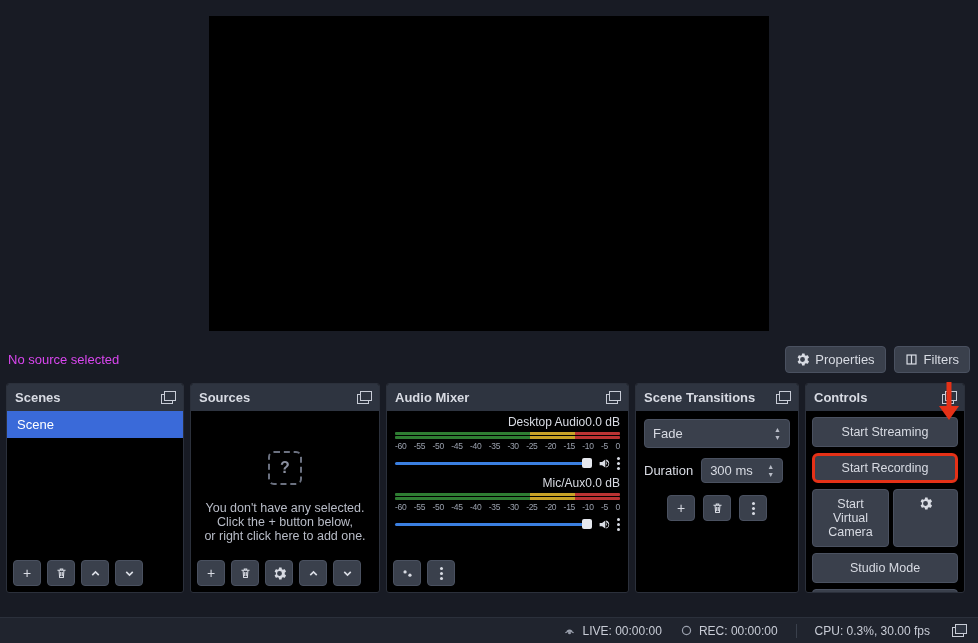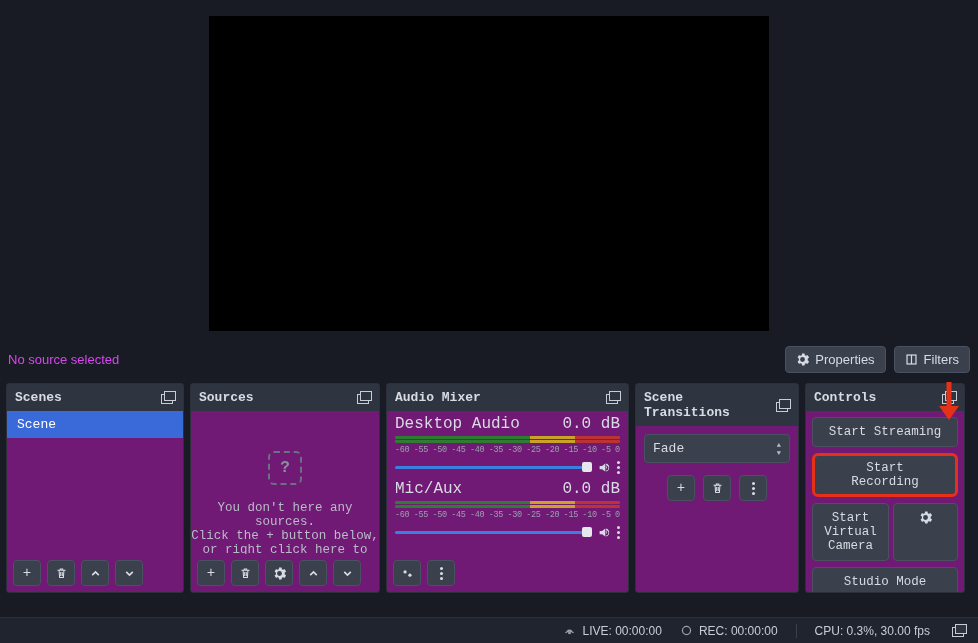--- a/index.html
+++ b/index.html
@@ -45,27 +45,26 @@
   cursor: pointer;
   font-size: 13px;
 }
 .panels {
   display: flex;
   gap: 6px;
   padding: 0 6px;
   height: 210px;
 }
 .panel {
-  background: #701a75;
+  background: #000000;
   border: 1px solid #2b303b;
   border-radius: 3px;
   display: flex;
   flex-direction: column;
   overflow: hidden;
-  font-family: Liberation Mono, monospace;
 }
 .panel-scenes { width: 178px; }
 .panel-sources { width: 190px; }
 .panel-mixer { width: 243px; }
 .panel-trans { width: 164px; }
 .panel-controls { width: 160px; }
 .panel-header {
   background: #2e3440;
   padding: 6px 8px;
   display: flex;
@@ -110,21 +109,21 @@
 }
 .qmark {
   width: 34px; height: 34px;
   border: 2px dashed #6b7180;
   border-radius: 6px;
   display: flex; align-items: center; justify-content: center;
   margin: 0 auto 16px auto;
   color: #8b90a0; font-weight: 700; font-size: 16px;
 }
 .mixer-ch { padding: 4px 8px 2px 8px; }
-.mixer-ch-top { display: flex; justify-content: space-between; font-size: 16px; }
+.mixer-ch-top { display: flex; justify-content: flex-end; font-size: 12px; }
 .meter-wrap { margin-top: 3px; }
 .meter-bar {
   height: 3px; display: flex; border-radius: 1px; overflow: hidden;
 }
 .meter-g { background: #2e7d32; flex: 0 0 60%; }
 .meter-y { background: #c9a227; flex: 0 0 20%; }
 .meter-r { background: #b33; flex: 0 0 20%; }
 .meter-ticks { display: flex; justify-content: space-between; font-size: 8.5px; color: #9aa0ad; margin-top: 2px; letter-spacing: -0.3px; }
 .slider-row { display: flex; align-items: center; gap: 6px; margin-top: 6px; }
 .slider-track { flex: 1; height: 3px; background: #3b7fe0; position: relative; border-radius: 2px; }
@@ -232,21 +231,21 @@
   </div>
 
   <div class="panel panel-sources">
     <div class="panel-header">
       <span>Sources</span>
       <span class="dock-icon"></span>
     </div>
     <div class="panel-body">
       <div class="sources-empty">
         <div class="qmark">?</div>
-        <div>You don't here any sources.</div>
+        <div>You don't have any selected.</div>
         <div>Click the + button below,</div>
         <div>or right click here to add one.</div>
       </div>
     </div>
     <div class="panel-footer">
       <div class="icon-btn">
           <span>+</span>
         </div>
       <div class="icon-btn">
           <svg class="svg-icon" viewBox="0 0 16 16" fill="none" stroke="#d8dbe3" stroke-width="1.3">
@@ -394,20 +393,30 @@
       <span class="dock-icon"></span>
     </div>
     <div class="trans-body">
       <div class="select">
         <span>Fade</span>
         <div class="updown">
             <span>▲</span>
             <span>▼</span>
           </div>
       </div>
+      <div class="duration-row">
+        <span>Duration</span>
+        <div class="spinbox">
+          <span>300 ms</span>
+          <div class="updown">
+              <span>▲</span>
+              <span>▼</span>
+            </div>
+        </div>
+      </div>
       <div class="trans-btns">
         <div class="icon-btn">
             <span>+</span>
           </div>
         <div class="icon-btn">
             <svg class="svg-icon" viewBox="0 0 16 16" fill="none" stroke="#d8dbe3" stroke-width="1.3">
               <path d="M3 4h10M6.5 4V2.5h3V4M5 4l.7 9h4.6L11 4M7 6v5M9 6v5"></path>
             </svg>
           </div>
         <div class="icon-btn">

